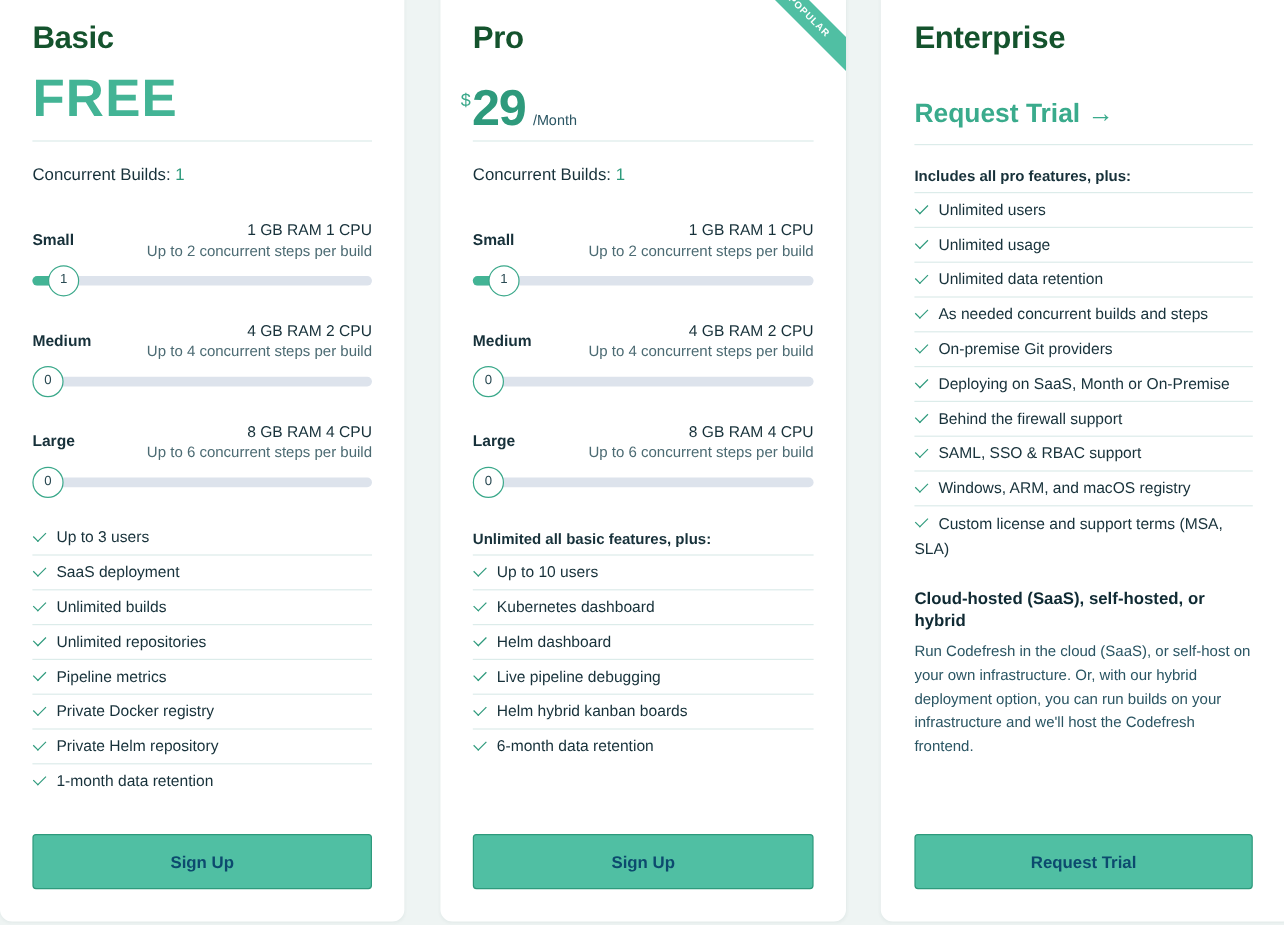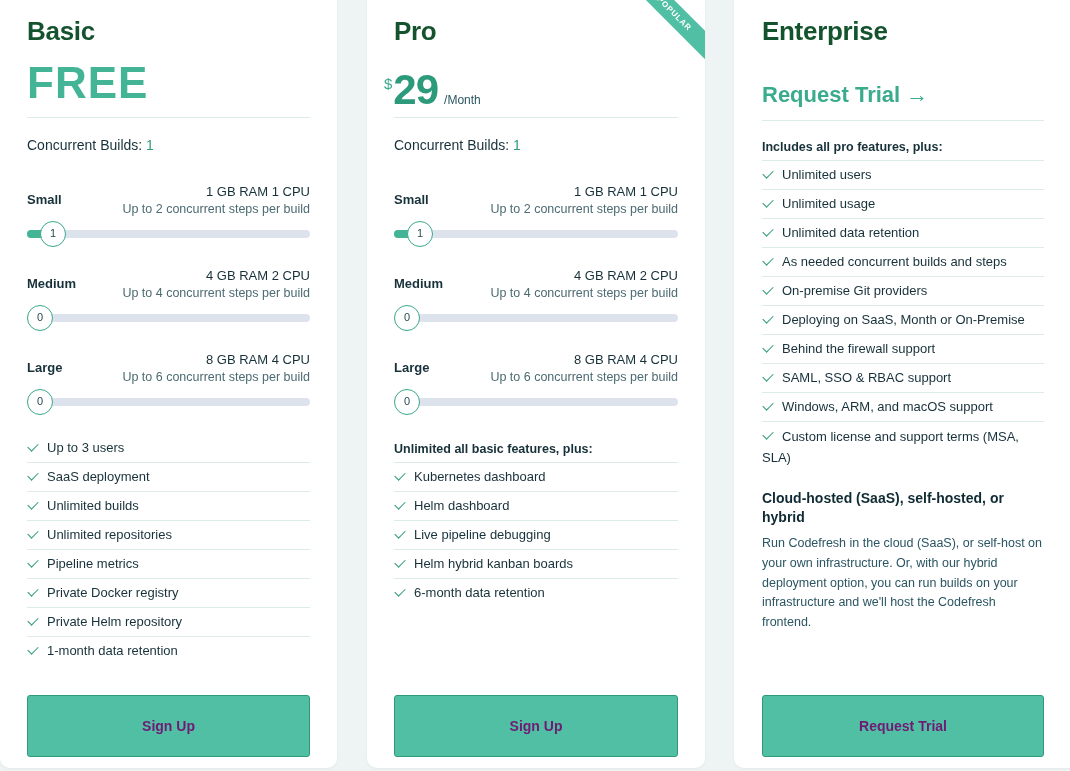--- a/index.html
+++ b/index.html
@@ -94,23 +94,23 @@
   .ent-sub-title {
     position: absolute; left: 0; right: 0; top: 489px;
     font-size: 14px; font-weight: bold; color: #0f2a33; line-height: 19px;
   }
   .ent-desc {
     position: absolute; left: 0; right: 0; top: 534px;
     font-size: 12.5px; color: #2a5563; line-height: 19.8px;
   }
 
   .cta {
-    position: absolute; left: 0; right: 0; top: 695px; height: 62px;
+    position: absolute; left: 0; right: 0; top: 695px; height: 46px;
     background: #50bfa3; border: 1.5px solid #2e9a7c; border-radius: 3px;
-    color: #701a75; font-size: 14px; font-weight: bold;
+    color: #0c4a6e; font-size: 14px; font-weight: bold;
     display: flex; align-items: center; justify-content: center;
     cursor: pointer;
   }
   #card-ent .cta { right: 0; }
 
   .ribbon {
     position: absolute; right: -24px; top: 14px;
     width: 110px; height: 20px;
     background: #50bfa3; color: #fff;
     font-size: 8px; font-weight: bold; letter-spacing: 0.8px;
@@ -203,20 +203,21 @@
     <div class="tier" style="top:352px">
       <div class="tier-name">Large</div>
       <div class="tier-spec">8 GB RAM 4 CPU</div>
       <div class="tier-steps">Up to 6 concurrent steps per build</div>
       <div class="slider-track"></div>
       <div class="slider-thumb" style="left:0">0</div>
     </div>
 
     <ul class="feat-list" style="top:435px">
       <li class="feat-head">Unlimited all basic features, plus:</li>
+      <li class="feat"><span class="check"></span><span>Up to 10 users</span></li>
       <li class="feat"><span class="check"></span><span>Kubernetes dashboard</span></li>
       <li class="feat"><span class="check"></span><span>Helm dashboard</span></li>
       <li class="feat"><span class="check"></span><span>Live pipeline debugging</span></li>
       <li class="feat"><span class="check"></span><span>Helm hybrid kanban boards</span></li>
       <li class="feat"><span class="check"></span><span>6-month data retention</span></li>
     </ul>
 
     <div class="cta">Sign Up</div>
   </div>
 </div>
@@ -230,21 +231,21 @@
     <ul class="feat-list" style="top:133px">
       <li class="feat-head">Includes all pro features, plus:</li>
       <li class="feat"><span class="check"></span><span>Unlimited users</span></li>
       <li class="feat"><span class="check"></span><span>Unlimited usage</span></li>
       <li class="feat"><span class="check"></span><span>Unlimited data retention</span></li>
       <li class="feat"><span class="check"></span><span>As needed concurrent builds and steps</span></li>
       <li class="feat"><span class="check"></span><span>On-premise Git providers</span></li>
       <li class="feat"><span class="check"></span><span>Deploying on SaaS, Month or On-Premise</span></li>
       <li class="feat"><span class="check"></span><span>Behind the firewall support</span></li>
       <li class="feat"><span class="check"></span><span>SAML, SSO &amp; RBAC support</span></li>
-      <li class="feat"><span class="check"></span><span>Windows, ARM, and macOS support</span></li>
+      <li class="feat"><span class="check"></span><span>Windows, ARM, and macOS registry</span></li>
       <li class="feat wrap" style="padding-left:0;text-indent:20px"><span class="check"></span><span>Custom license and support terms (MSA, SLA)</span></li>
     </ul>
 
     <div class="ent-sub-title">Cloud-hosted (SaaS), self-hosted, or hybrid</div>
     <div class="ent-desc">Run Codefresh in the cloud (SaaS), or self-host on your own infrastructure. Or, with our hybrid deployment option, you can run builds on your infrastructure and we'll host the Codefresh frontend.</div>
 
     <div class="cta">Request Trial</div>
   </div>
 </div>
 

